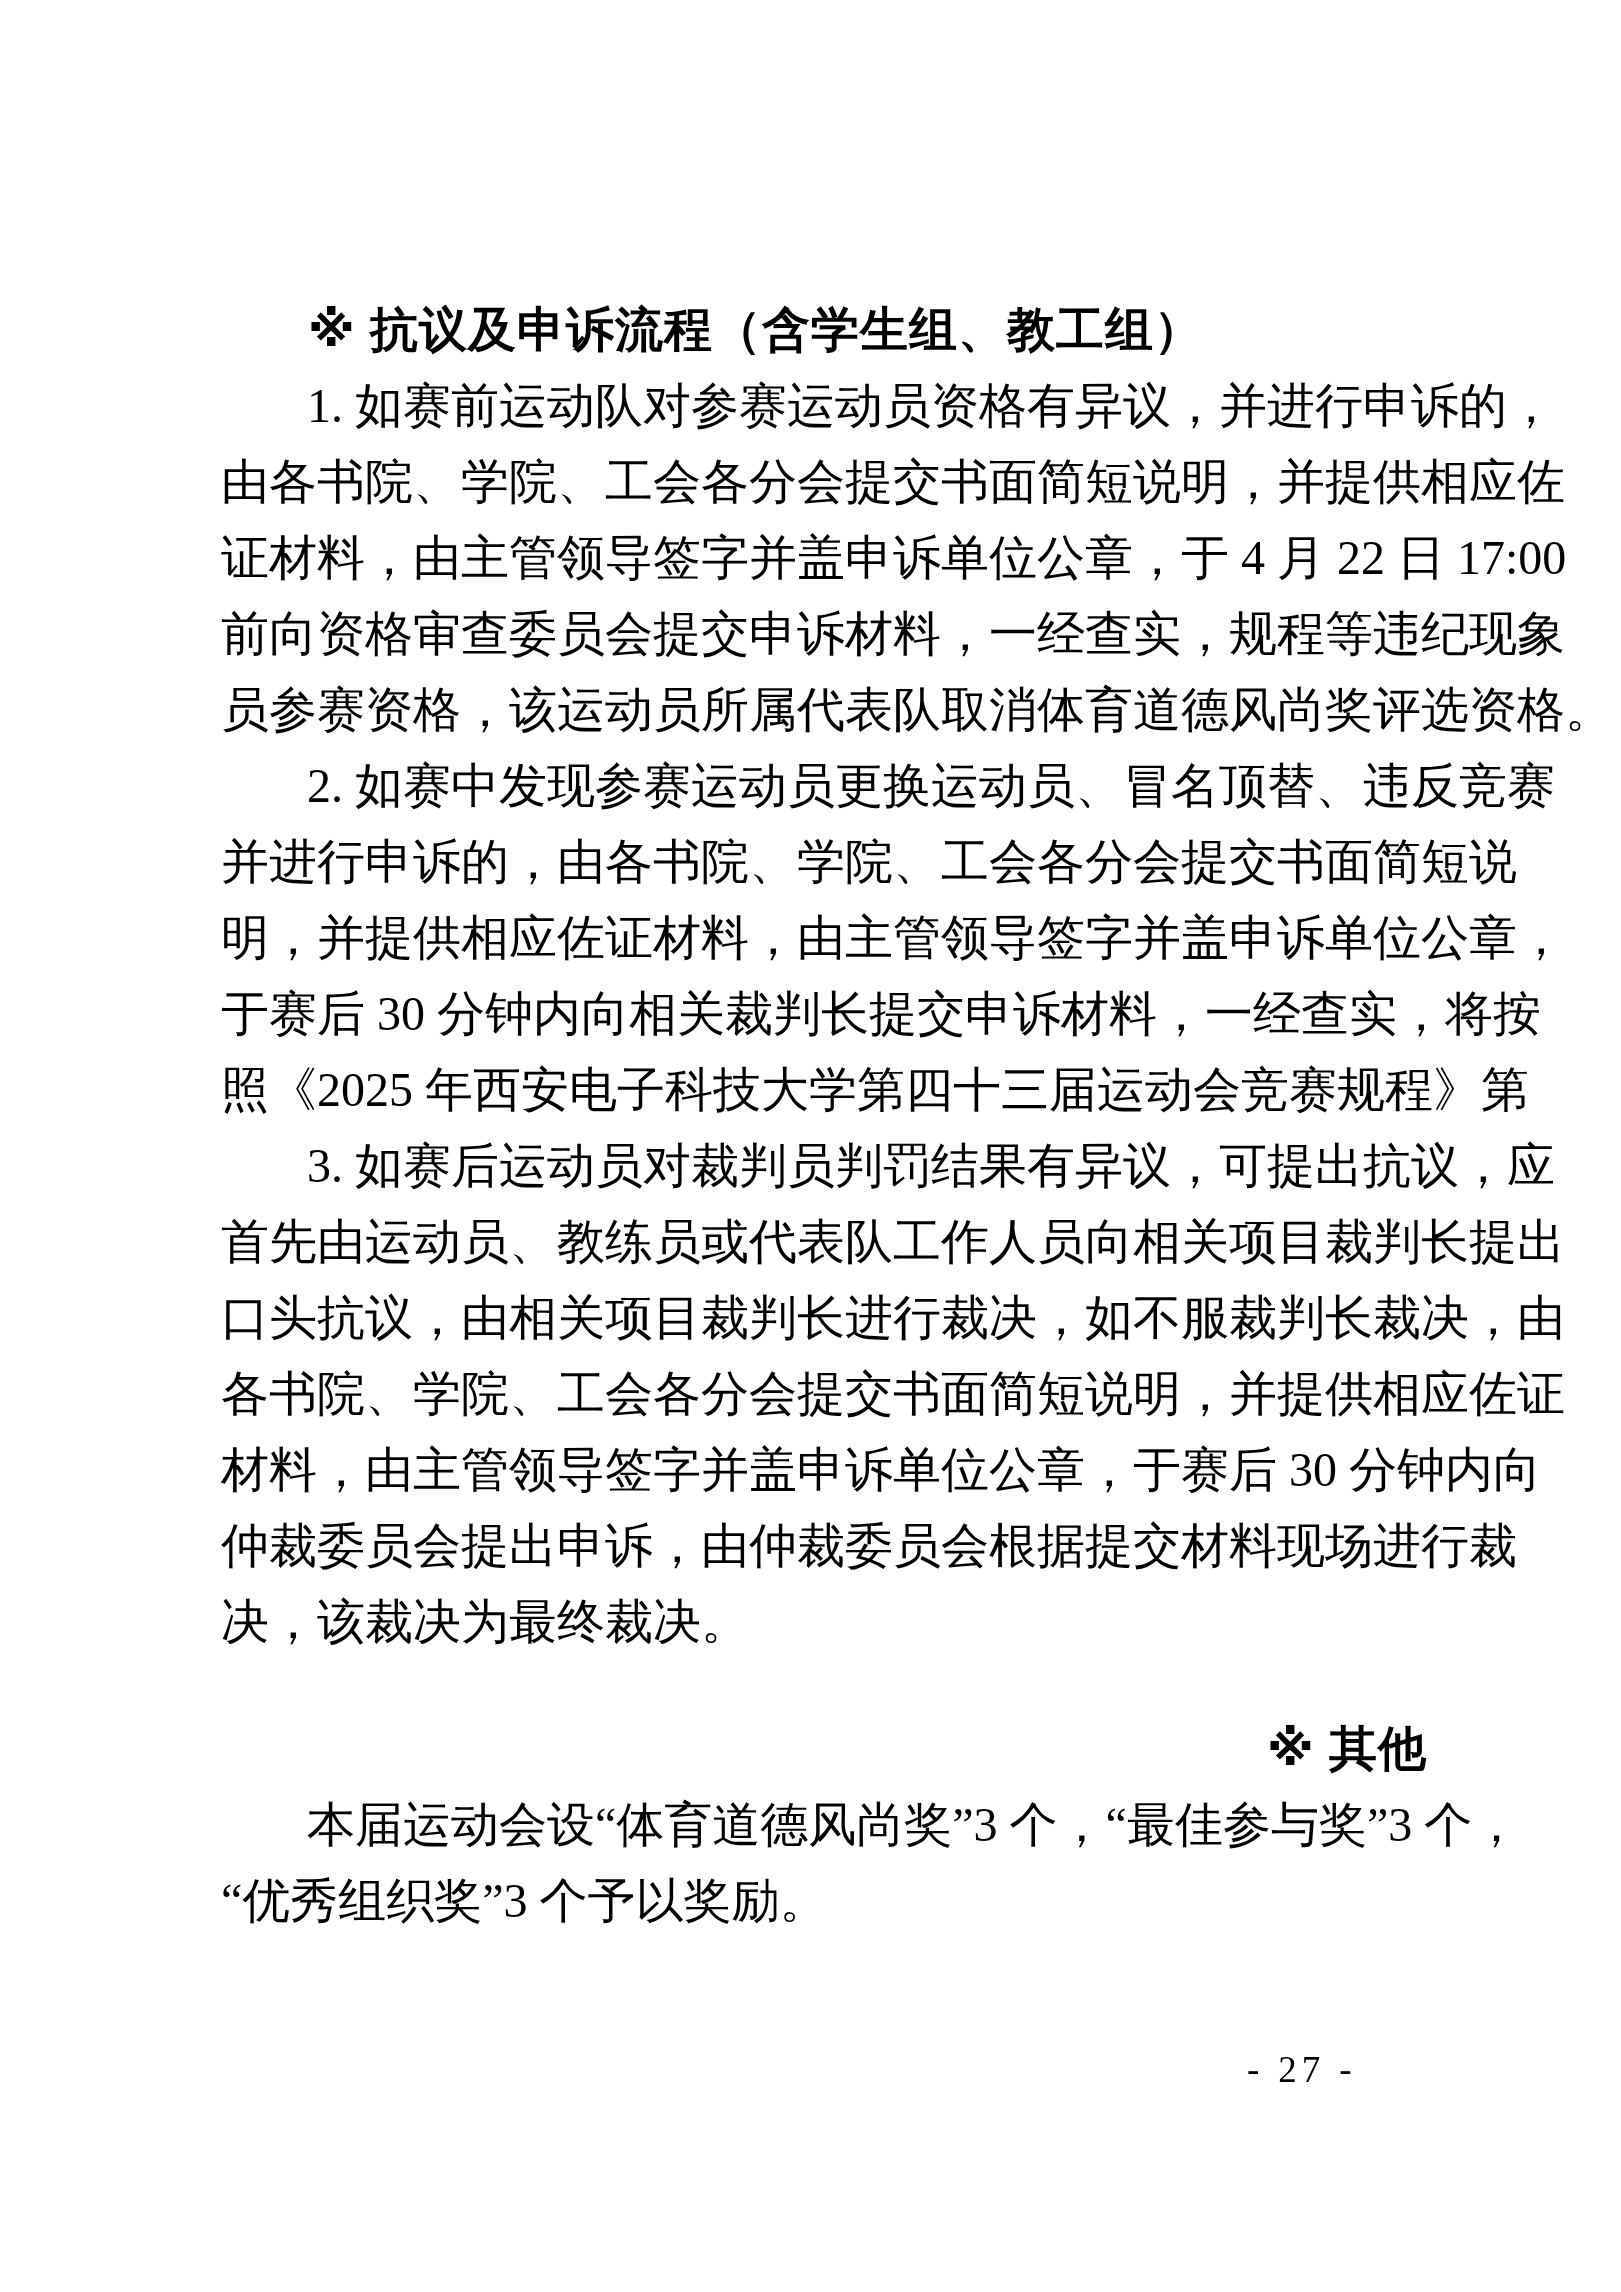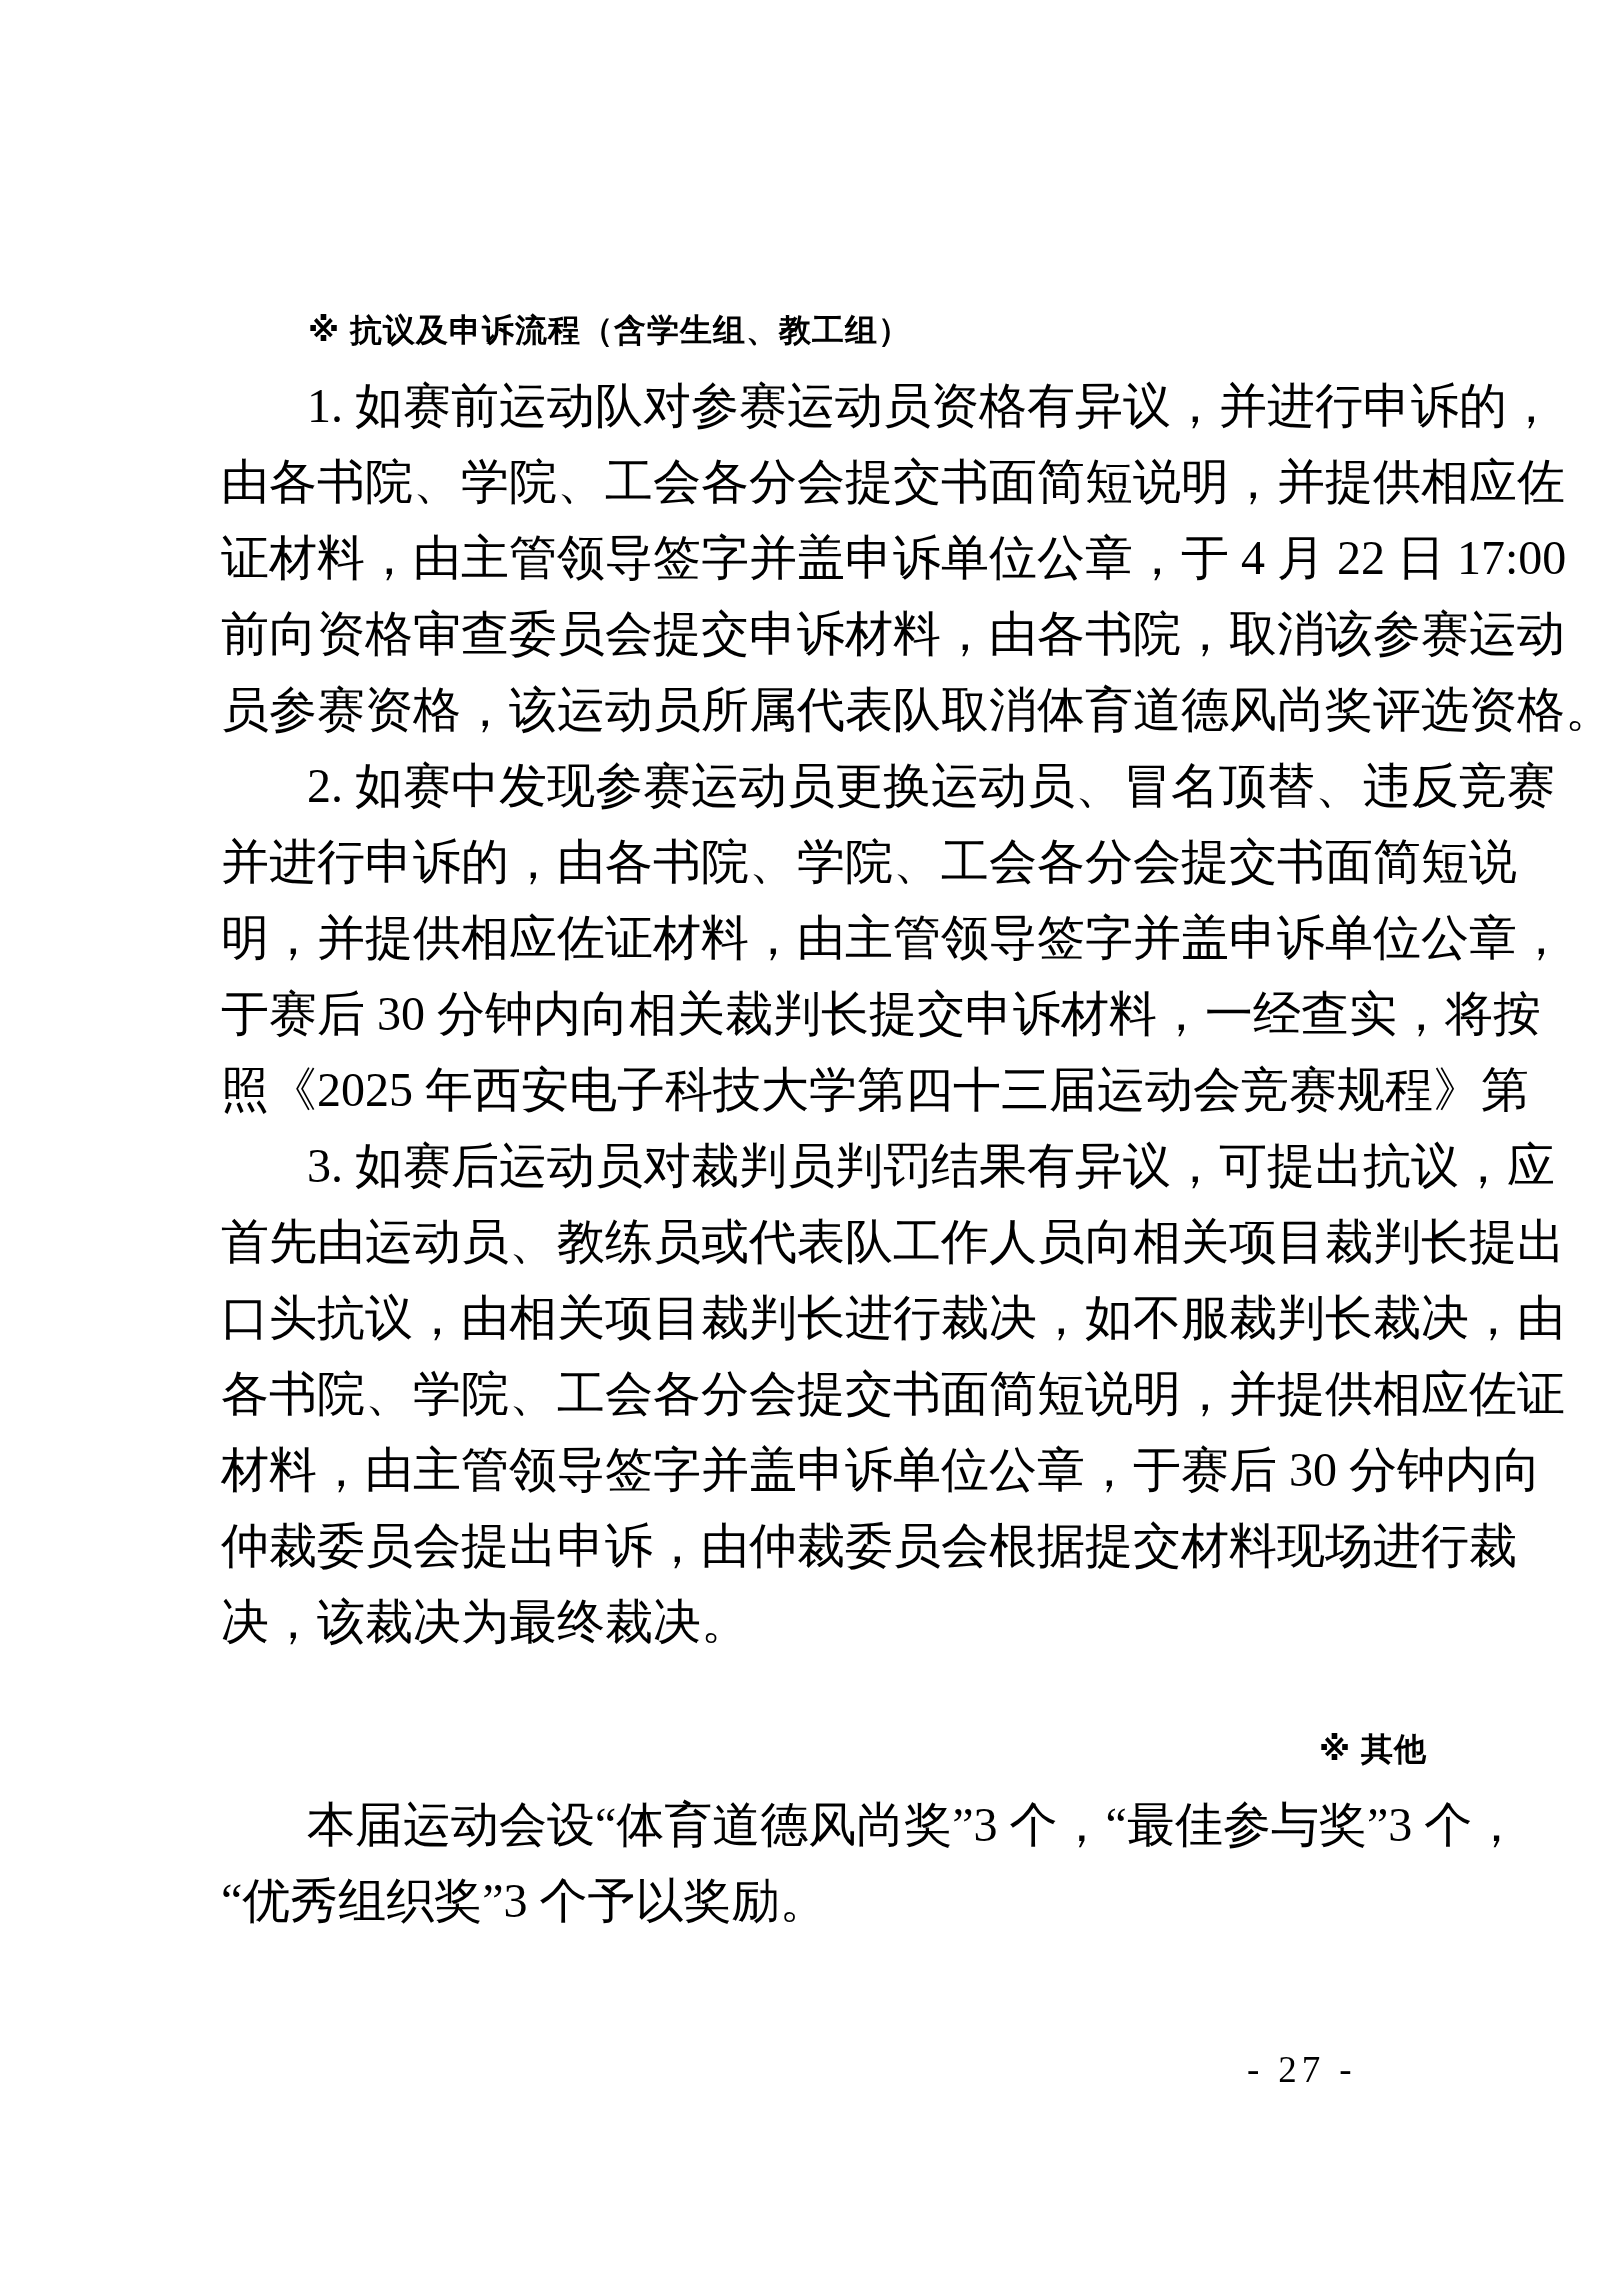--- a/index.html
+++ b/index.html
@@ -18,21 +18,21 @@
   }
   .content {
     position: absolute;
     left: 221px;
     top: 292px;
     width: 1206px;
   }
   .heading {
     font-family: "Liberation Sans", "DejaVu Sans", sans-serif;
     font-weight: 700;
-    font-size: 32px;
+    font-size: 48px;
     height: 76px;
     line-height: 76px;
     padding-left: 87px;
     white-space: nowrap;
     letter-spacing: 1px;
   }
   .heading.other {
     margin-top: 51px;
     text-align: right;
   }
@@ -71,21 +71,21 @@
 
 <div class="page">
   <div class="content">
 
     <div class="heading">※ 抗议及申诉流程（含学生组、教工组）</div>
 
     <div class="para">
       <div class="line first">1. 如赛前运动队对参赛运动员资格有异议，并进行申诉的，</div>
       <div class="line">由各书院、学院、工会各分会提交书面简短说明，并提供相应佐</div>
       <div class="line">证材料，由主管领导签字并盖申诉单位公章，于 4 月 22 日 17:00</div>
-      <div class="line">前向资格审查委员会提交申诉材料，由各书院，取消该参赛运动</div>
+      <div class="line">前向资格审查委员会提交申诉材料，一经查实，规程等违纪现象</div>
       <div class="line last">员参赛资格，该运动员所属代表队取消体育道德风尚奖评选资格。</div>
     </div>
 
     <div class="para">
       <div class="line first">2. 如赛中发现参赛运动员更换运动员、冒名顶替、违反竞赛</div>
       <div class="line">并进行申诉的，由各书院、学院、工会各分会提交书面简短说</div>
       <div class="line">明，并提供相应佐证材料，由主管领导签字并盖申诉单位公章，</div>
       <div class="line">于赛后 30 分钟内向相关裁判长提交申诉材料，一经查实，将按</div>
       <div class="line">照《2025 年西安电子科技大学第四十三届运动会竞赛规程》第</div>
     </div>

